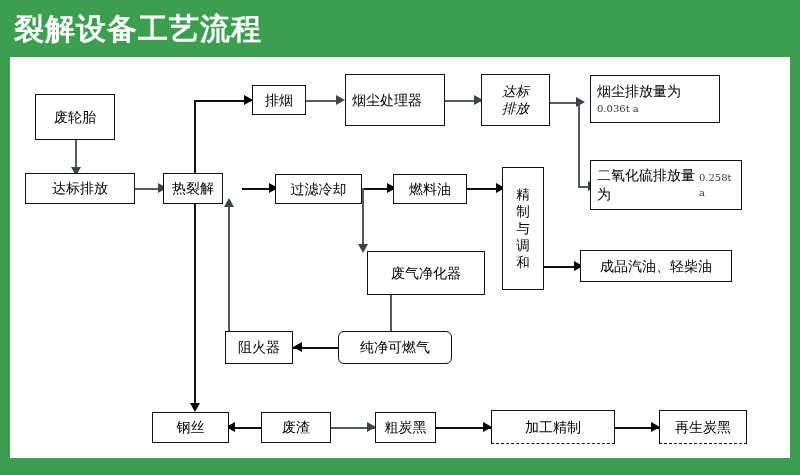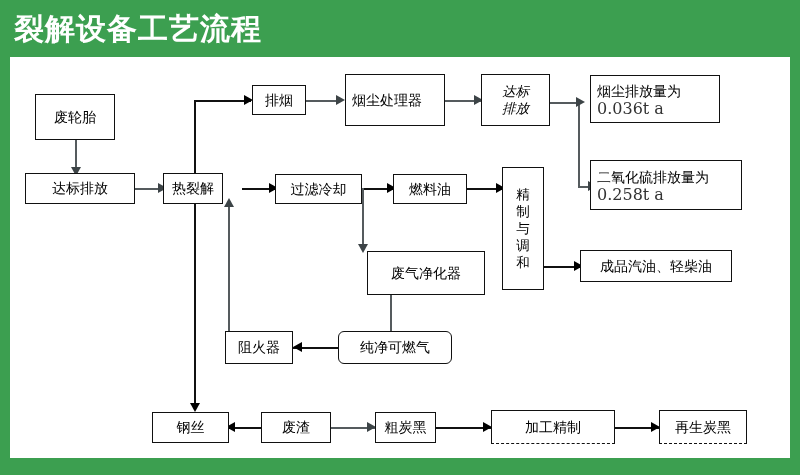--- a/index.html
+++ b/index.html
@@ -76,21 +76,21 @@
   .node.left-align {
     justify-content: flex-start;
     text-align: left;
     padding-left: 6px;
   }
   .node.dashed-bottom {
     border-bottom-style: dashed;
   }
   .node .sub {
     display: block;
-    font-size: 16px;
+    font-size: 10px;
     line-height: 15px;
     color: #333333;
     font-family: "DejaVu Serif", "Liberation Serif", serif;
   }
   .node .stack {
     display: block;
     font-size: 13.5px;
     line-height: 17px;
     letter-spacing: 0;
   }
@@ -236,21 +236,21 @@
 
     <div class="node" style="left:471px; top:17px; width:69px; height:52px;font-style:italic;">
       <span class="stack" style="width:34px;">达标排放</span>
     </div>
 
     <div class="node left-align" style="left:580px; top:18px; width:130px; height:48px; flex-direction:column; align-items:flex-start; justify-content:center;">
       <span>烟尘排放量为</span>
       <span class="sub">0.036t a</span>
     </div>
 
-    <div class="node left-align" style="left:580px; top:103px; width:152px; height:50px; flex-direction:column; align-items:flex-start; justify-content:center;">
+    <div class="node left-align" style="left:580px; top:103px; width:152px; height:50px; align-items:center; justify-content:center;">
       <span>二氧化硫排放量为</span>
       <span class="sub">0.258t a</span>
     </div>
 
     <div class="node" style="left:265px; top:117px; width:87px; height:30px;">
       <span>过滤冷却</span>
     </div>
 
     <div class="node" style="left:383px; top:117px; width:74px; height:30px;">
       <span>燃料油</span>

